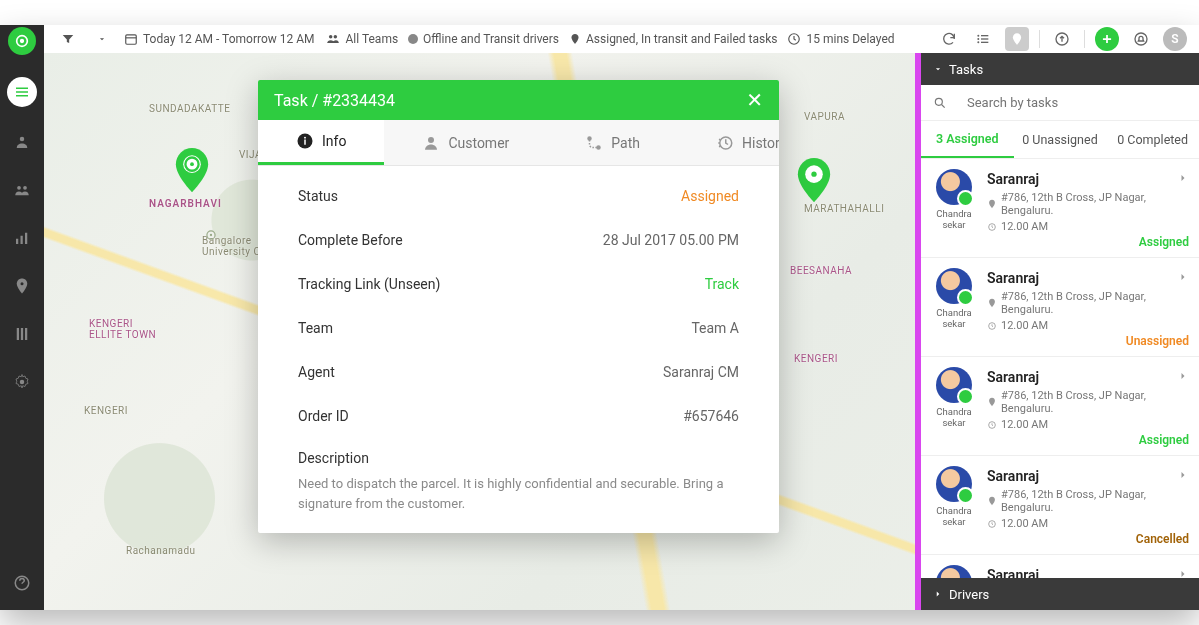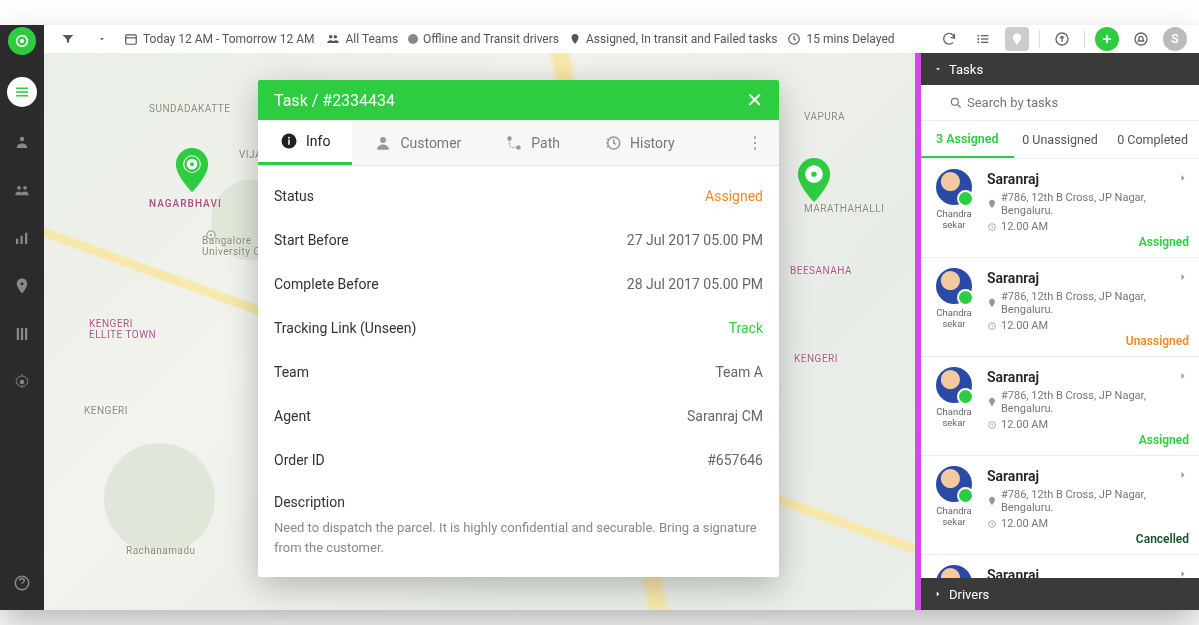--- a/index.html
+++ b/index.html
@@ -32,38 +32,38 @@
   linear-gradient(20deg, transparent 38%, #f9e7a3 38.3%, #f9e7a3 39%, transparent 39.3%); opacity:.9; }
 .maplabel { position: absolute; font-size: 10px; color: #8a8a72; text-shadow: 0 0 2px #fff; letter-spacing: .5px; }
 .mappin { position: absolute; width: 36px; height: 44px; }
 .mappin svg { width: 100%; height: 100%; }
 
 
 .tmodal { position: absolute; left: 258px; top: 80px; width: 521px; background: #fff; box-shadow: 0 8px 32px rgba(0,0,0,.25); z-index: 10; border-radius: 2px; overflow: hidden; }
 .tmodal .thead { background: #2ecc40; color: #fff; height: 40px; display: flex; align-items: center; padding: 0 16px; font-size: 16px; }
 .tmodal .thead .close { margin-left: auto; cursor: pointer; font-size: 20px; }
 .tmodal .ttabs { display: flex; align-items: center; border-bottom: 1px solid #e6e6e6; height: 46px; background: #f7f7f7; }
-.tmodal .ttab { flex: none; padding: 0 22px; height: 100%; display: flex; align-items: center; gap: 8px; color: #777; font-size: 14px; cursor: pointer; }
+.tmodal .ttab { flex: none; padding: 0 38px; height: 100%; display: flex; align-items: center; gap: 8px; color: #777; font-size: 14px; cursor: pointer; }
 .tmodal .ttab.active { color: #222; border-bottom: 3px solid #2ecc40; background: #fff; }
 .tmodal .ttab svg { width: 18px; height: 18px; }
 .tmodal .ttabs .more { margin-left: auto; padding: 0 16px; color: #888; cursor: pointer; }
-.tmodal .tbody { padding: 8px 16px 20px; }
+.tmodal .tbody { padding: 8px 40px 20px; }
 .trow { display: flex; align-items: center; padding: 14px 0; font-size: 14px; color: #333; }
 .trow .lbl { color: #333; }
 .trow .val { margin-left: auto; color: #666; text-align: right; }
 .trow .val.orange { color: #f08a24; }
 .trow .val.green { color: #2ecc40; cursor: pointer; }
 .desc-lbl { font-size: 14px; color: #333; padding-top: 12px; }
 .desc-txt { font-size: 13px; color: #8a8a8a; line-height: 1.5; padding-top: 8px; }
 
 
 .rpanel { position: absolute; top: 53px; right: 0; bottom: 15px; width: 284px; background: #fff; border-left: 6px solid #d946ef; display: flex; flex-direction: column; z-index: 7; }
 .rpanel .phead { background: #3a3a3a; color: #fff; height: 32px; display: flex; align-items: center; padding: 0 12px; font-size: 13px; gap: 6px; }
 .rpanel .phead.bottom { cursor: pointer; }
-.rpanel .search { height: 36px; display: flex; align-items: center; padding: 0 28px; gap: 4px; color: #888; border-bottom: 1px solid #eee; }
+.rpanel .search { height: 36px; display: flex; align-items: center; padding: 0 12px; gap: 20px; color: #888; border-bottom: 1px solid #eee; }
 .rpanel .search input { border: none; outline: none; font-size: 13px; flex: 1; color: #333; }
 .rpanel .filtertabs { display: flex; height: 38px; align-items: stretch; border-bottom: 1px solid #eee; font-size: 12.5px; }
 .rpanel .ftab { flex: 1; display: flex; align-items: center; justify-content: center; color: #555; cursor: pointer; gap: 3px; }
 .rpanel .ftab.active { color: #2ecc40; border-bottom: 2px solid #2ecc40; font-weight: 600; }
 .rpanel .list { flex: 1; overflow: hidden; }
 
 .taskitem { display: flex; padding: 10px 10px 8px 10px; border-bottom: 1px solid #eee; gap: 10px; }
 .taskitem .avwrap { width: 46px; display: flex; flex-direction: column; align-items: center; }
 .taskitem .avatar { width: 36px; height: 36px; border-radius: 50%; background: radial-gradient(circle at 40% 35%, #f4c9a0 0 9px, transparent 10px), linear-gradient(#2a4aa8, #2a4aa8); position: relative; }
 .taskitem .avatar::after { content:""; position:absolute; right:-2px; bottom:-2px; width:13px; height:13px; background:#2ecc40; border:2px solid #fff; border-radius:50%; }
@@ -71,21 +71,21 @@
 .taskitem .body { flex: 1; min-width: 0; }
 .taskitem .row1 { display: flex; align-items: center; justify-content: flex-end; }
 .taskitem .tname { font-size: 14px; font-weight: 600; color: #222; }
 .taskitem .chev { margin-left: auto; color: #999; cursor: pointer; }
 .taskitem .meta { font-size: 11px; color: #777; display: flex; align-items: center; gap: 4px; margin-top: 3px; }
 .taskitem .meta svg { width: 10px; height: 10px; flex: none; }
 .taskitem .statusrow { display: flex; margin-top: 2px; }
 .taskitem .status { margin-left: auto; font-size: 12px; font-weight: 600; }
 .st-Assigned { color: #2ecc40; }
 .st-Unassigned { color: #f08a24; }
-.st-Cancelled { color: #14532d; }
+.st-Cancelled { color: #a16207; }
 
 
 .outershadow { position: absolute; inset: 25px 0 15px 0; box-shadow: 0 14px 34px rgba(0,0,0,.28); border-radius: 6px; pointer-events: none; z-index: 1; }
 </style>
 </head>
 <body>
 
 <div class="outershadow"></div>
 
 <div class="topbar">
@@ -311,24 +311,20 @@
       <span>History</span>
     </div>
     <div class="more">⋮</div>
   </div>
   <div class="tbody">
     <div class="trow">
         <span class="lbl">Status</span>
         <span class="val orange">Assigned</span>
       </div>
     <div class="trow">
-        <span class="lbl">Start Before</span>
-        <span class="val">27 Jul 2017  05.00 PM</span>
-      </div>
-    <div class="trow">
         <span class="lbl">Complete Before</span>
         <span class="val">28 Jul 2017  05.00 PM</span>
       </div>
     <div class="trow">
         <span class="lbl">Tracking Link (Unseen)</span>
         <span class="val green">Track</span>
       </div>
     <div class="trow">
         <span class="lbl">Team</span>
         <span class="val">Team A</span>

